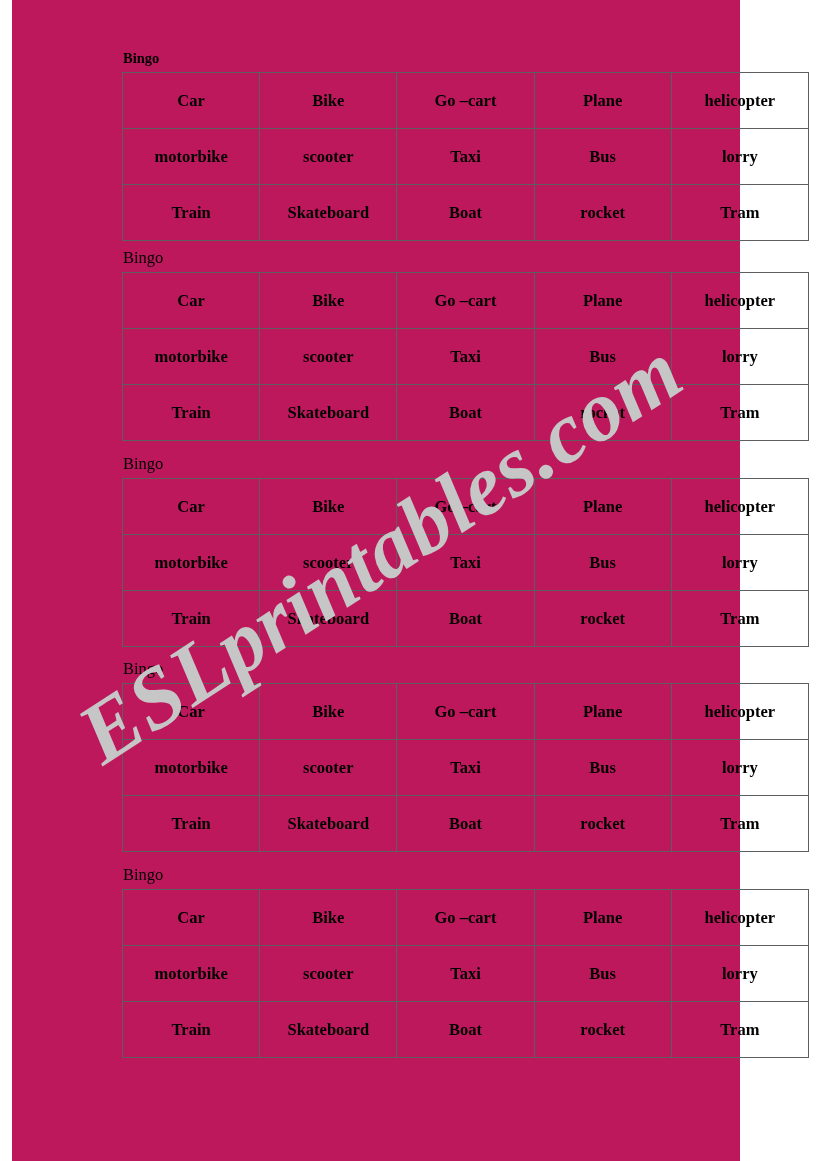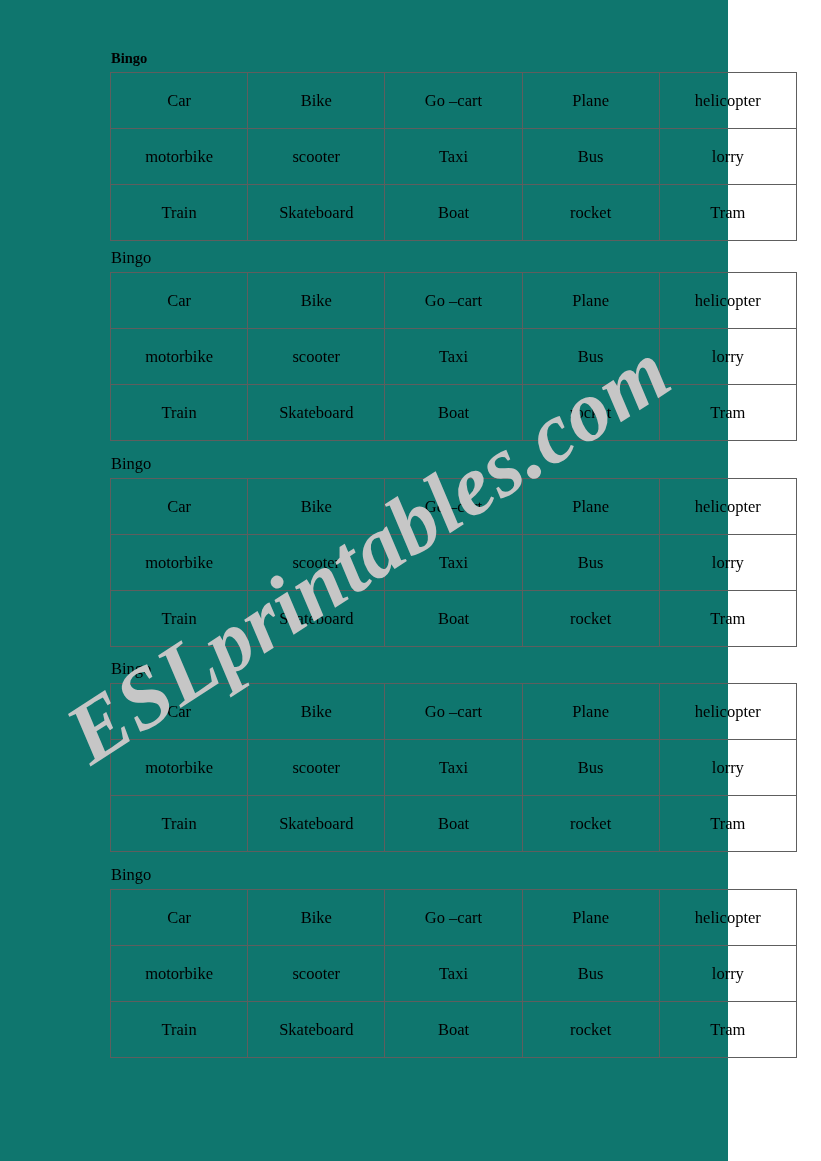--- a/index.html
+++ b/index.html
@@ -12,25 +12,25 @@
     height: 1161px;
     position: relative;
     overflow: hidden;
     font-family: "Liberation Serif", "DejaVu Serif", serif;
     color: #000000;
   }
 
   
   #worksheet {
     position: absolute;
-    left: 0;
+    left: 12px;
     top: 0;
     width: 728px;
     height: 1161px;
-    background: #0f766e;
+    background: #be185d;
   }
 
   
   #watermark {
     position: absolute;
     left: 0;
     top: 0;
     width: 821px;
     height: 1161px;
     pointer-events: none;
@@ -79,20 +79,21 @@
   .bingo-label.bold {
     font-weight: bold;
     font-size: 14.5px;
   }
 
   table.bingo-grid {
     border-collapse: collapse;
     table-layout: fixed;
     width: 661px;
     background: transparent;
+    font-weight: bold;
   }
   table.bingo-grid td {
     border: 1px solid #5e5e5e;
     width: 132.2px;
     height: 55px;
     text-align: center;
     vertical-align: middle;
     font-family: "Liberation Serif", "DejaVu Serif", serif;
     font-size: 16.5px;
     color: #000;

